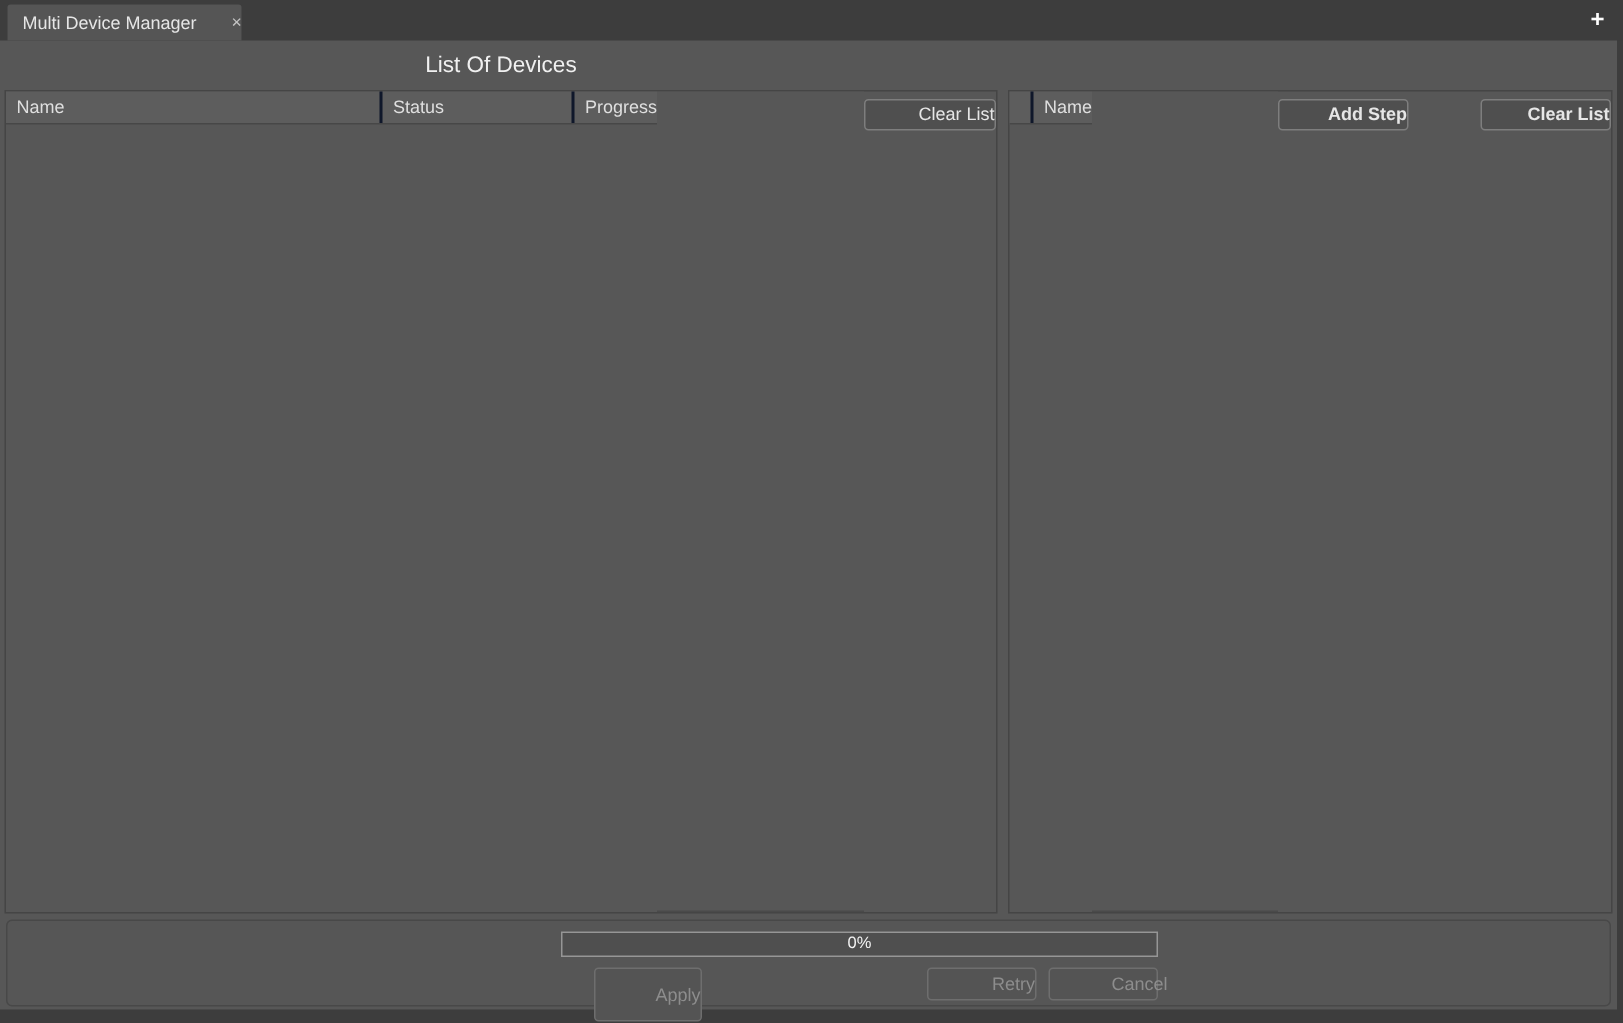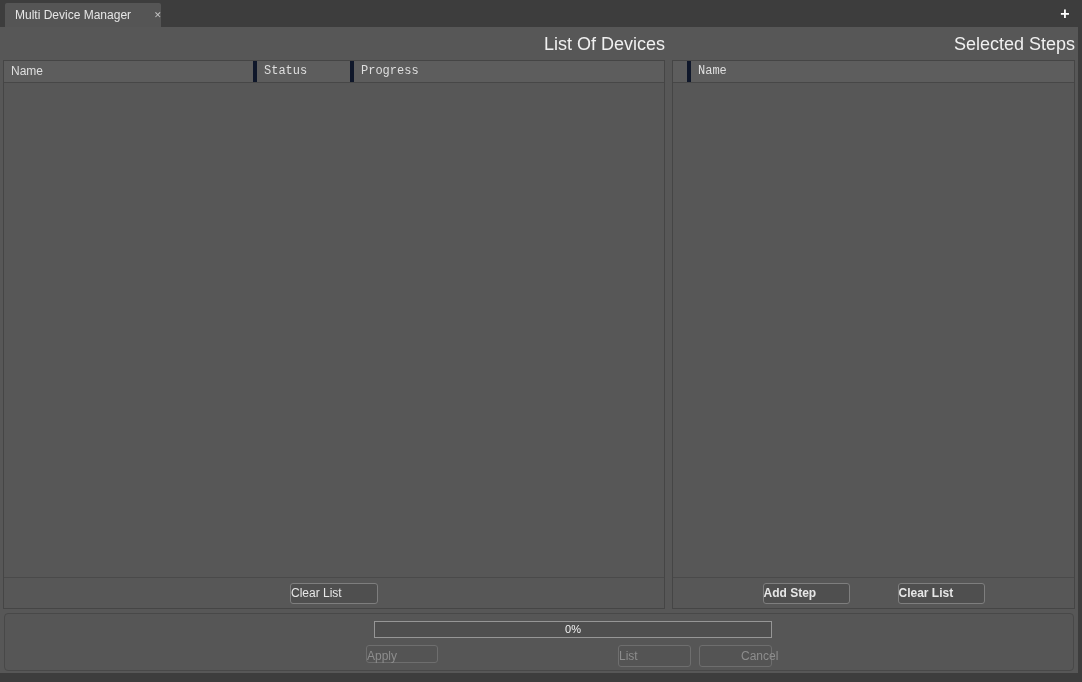--- a/index.html
+++ b/index.html
@@ -23,60 +23,60 @@
   .tab-close { font-size:9px; font-weight:bold; color:#c4c4c4; padding:2px 3px; line-height:1; }
   .new-tab {
     position:absolute; right:6px; top:4px; width:22px; height:20px;
     display:flex; align-items:center; justify-content:center;
     color:#ffffff; font-size:16px; font-weight:bold; line-height:1;
   }
 
   
   .content { position:absolute; left:0; top:27px; width:1078px; height:646px; background:#575757; }
 
-  .panel-title { position:absolute; top:7px; height:20px; text-align:right;
-    font-size:18px; color:#f0f0f0; line-height:20px; }
+  .panel-title { position:absolute; top:7px; height:20px; text-align:center;
+    font-size:15px; color:#f0f0f0; line-height:20px; }
   .panel-title.left  { left:3px;   width:662px; }
   .panel-title.right { left:672px; width:403px; }
 
   .group {
     position:absolute; top:33px; height:549px;
     border:1px solid #454545; background:#575757;
-    display:flex; flex-direction:column;
+    display:flex; flex-direction:row;
   }
   .group.left  { left:3px;   width:662px; }
   .group.right { left:672px; width:403px; }
 
   .grid-header {
     height:22px; background:#5d5d5d; border-bottom:1px solid #474747;
     display:flex; align-items:stretch; flex-shrink:0;
   }
   .grid-header .cell {
     font-size:12px; color:#dfdfdf; padding:3px 0 0 7px;
     white-space:nowrap; overflow:hidden;
   }
-  .grid-header .cell + .cell { border-left:4px solid #0f172a;font-family:Liberation Mono, monospace; }
+  .grid-header .cell + .cell { border-left:2px solid #0f172a; }
   .col-name     { width:249px; }
   .col-status   { width:97px;  }
   .col-action   { width:196px; }
-  .col-progress { flex:1; }
+  .col-progress { flex:1;margin-left:31px; }
   .col-rowsel   { width:14px; padding:0; }
   .col-name-wide{ flex:1; }
 
   .grid-body { flex:1; background:#575757; border-bottom:1px solid #4a4a4a; }
 
   .panel-buttons {
     height:30px; flex-shrink:0;
     display:flex; align-items:center; justify-content:center; gap:48px;
   }
   .btn {
     font-family:"Liberation Sans","DejaVu Sans",sans-serif;
     font-size:12px; color:#e6e6e6;
     background:#4f4f4f; border:1px solid #7e7e7e; border-radius:3px;
-    height:21px; line-height:19px; text-align:left; padding:0;
+    height:21px; line-height:19px; text-align:right; padding:0;
   }
   .btn.w88 { width:88px; }
   .btn.w87 { width:87px;font-weight:bold; }
 
   
   .footer {
     position:absolute; left:4px; top:586px; width:1070px; height:58px;
     border:1px solid #484848; border-radius:4px; background:#565656;
   }
   .progressbar {
@@ -84,21 +84,21 @@
     border:1px solid #969696; background:#4f4f4f;
   }
   .progress-fill { position:absolute; left:0; top:0; bottom:0; width:0%; background:#6a8f3c; }
   .progress-label {
     position:absolute; left:0; top:0; width:100%; height:100%;
     font-size:11px; color:#f2f2f2; text-align:center; line-height:15px;
   }
   .btn.disabled {
     color:#8d8d8d; border-color:#6e6e6e; background:#545454;
   }
-  .btn-apply  { position:absolute; left:361px; top:31px; width:72px; height:18px; line-height:20px; }
+  .btn-apply  { position:absolute; left:391px; top:31px; width:72px; height:36px; line-height:20px; }
   .btn-retry  { position:absolute; left:613px; top:31px; width:73px; height:22px; line-height:20px; }
   .btn-cancel { position:absolute; left:694px; top:31px; width:73px; height:22px; line-height:20px;padding-left:41px; }
 </style>
 </head>
 <body>
 
 <div class="window">
 
   <div class="tabbar">
     <div class="tab">
@@ -106,21 +106,20 @@
       <span class="tab-close">✕</span>
     </div>
     <div class="new-tab">
       <span>+</span>
     </div>
   </div>
 
   <div class="content">
 
     <div class="panel-title left">List Of Devices</div>
-    <div class="panel-title right">Selected Steps</div>
 
     <div class="group left">
       <div class="grid-header">
         <div class="cell col-name">Name</div>
         <div class="cell col-status">Status</div>
         <div class="cell col-progress">Progress</div>
       </div>
       <div class="grid-body"></div>
       <div class="panel-buttons">
         <button class="btn w88">Clear List</button>
@@ -138,18 +137,18 @@
         <button class="btn w87">Clear List</button>
       </div>
     </div>
 
     <div class="footer">
       <div class="progressbar">
         <div class="progress-fill"></div>
         <div class="progress-label">0%</div>
       </div>
       <button class="btn disabled btn-apply" disabled="">Apply</button>
-      <button class="btn disabled btn-retry" disabled="">List</button>
+      <button class="btn disabled btn-retry" disabled="">Retry</button>
       <button class="btn disabled btn-cancel" disabled="">Cancel</button>
     </div>
 
   </div>
 </div>
 
 </body></html>

